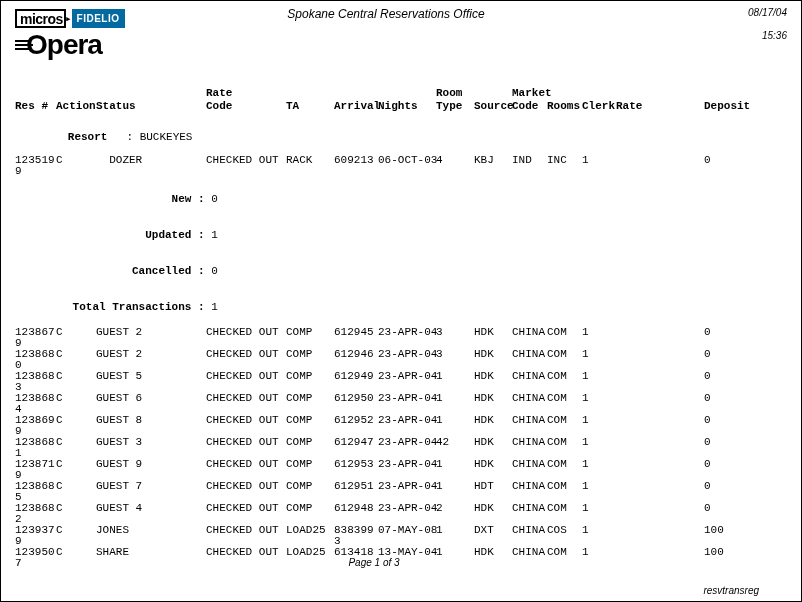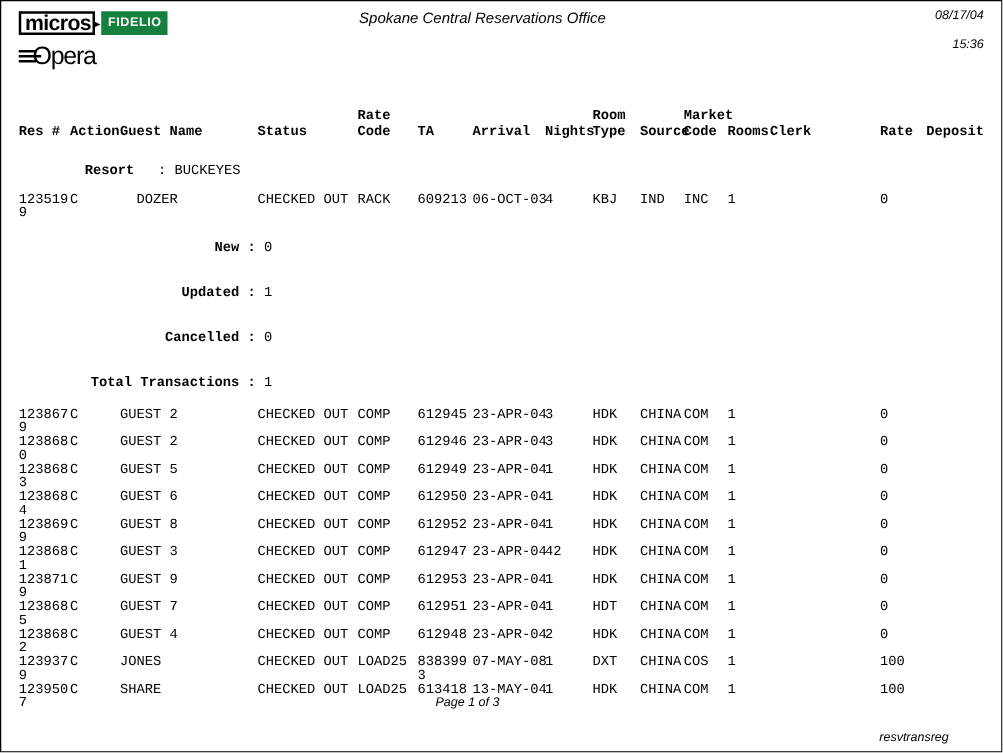--- a/index.html
+++ b/index.html
@@ -4,33 +4,33 @@
 <style>
   html,body{margin:0;padding:0;background:#fff;}
   .page{position:relative;width:800px;height:600px;border:1px solid #000;background:#fff;
         color:#000;font-family:"Liberation Mono",monospace;overflow:hidden;}
 
   
   .brand{position:absolute;left:14px;top:8px;}
   .micros-fidelio{display:flex;align-items:stretch;height:19px;}
   .micros-box{display:flex;align-items:center;border:2px solid #000;background:#fff;
               padding:0 1px 0 3px;font-family:"Liberation Sans",sans-serif;
-              font-weight:bold;font-size:17px;letter-spacing:-0.5px;}
+              font-weight:bold;font-size:14px;letter-spacing:-0.5px;}
   .fid-arrow{display:flex;align-items:center;font-size:11px;margin:0 0 0 -1px;}
-  .fidelio-box{display:flex;align-items:center;background:#15803d;color:#fff;
+  .fidelio-box{display:flex;align-items:center;background:#0369a1;color:#fff;
                padding:0 5px;font-family:"Liberation Sans",sans-serif;
                font-weight:bold;font-size:10px;letter-spacing:0.5px;}
   .opera{display:flex;align-items:center;margin-top:5px;height:24px;}
   .speedlines-icon{display:inline-flex;flex-direction:column;gap:2px;margin-right:-7px;}
   .speedlines-icon i{display:block;height:2px;background:#000;}
   .speedlines-icon i:nth-child(1){width:14px;}
   .speedlines-icon i:nth-child(2){width:18px;}
   .speedlines-icon i:nth-child(3){width:14px;}
-  .opera-text{font-family:"Liberation Sans",sans-serif;font-weight:normal;
-              font-size:20px;letter-spacing:-1px;line-height:24px;}
+  .opera-text{font-family:"Liberation Sans",sans-serif;font-weight:bold;
+              font-size:28px;letter-spacing:-1px;line-height:24px;}
 
   
   .office-title{position:absolute;top:6px;left:0;width:746px;text-align:center;
                 font:italic 12px "Liberation Sans",sans-serif;padding-left:12px;}
   .report-title{position:absolute;top:51px;left:0;width:746px;text-align:center;
                 font:italic bold 12.5px "Liberation Sans",sans-serif;}
   .stamp-date{position:absolute;top:6px;right:14px;font:italic 10px "Liberation Sans",sans-serif;}
   .stamp-time{position:absolute;top:29px;right:14px;font:italic 10px "Liberation Sans",sans-serif;}
 
   
@@ -90,24 +90,20 @@
       <span class="hcell">
           <span class="line"></span>
           <span class="line">Res #</span>
         </span>
       <span class="hcell">
           <span class="line"></span>
           <span class="line">Action</span>
         </span>
       <span class="hcell">
           <span class="line"></span>
-          <span class="line">Guest Name</span>
-        </span>
-      <span class="hcell">
-          <span class="line"></span>
           <span class="line">Status</span>
         </span>
       <span class="hcell">
           <span class="line">Rate</span>
           <span class="line">Code</span>
         </span>
       <span class="hcell">
           <span class="line"></span>
           <span class="line">TA</span>
         </span>

